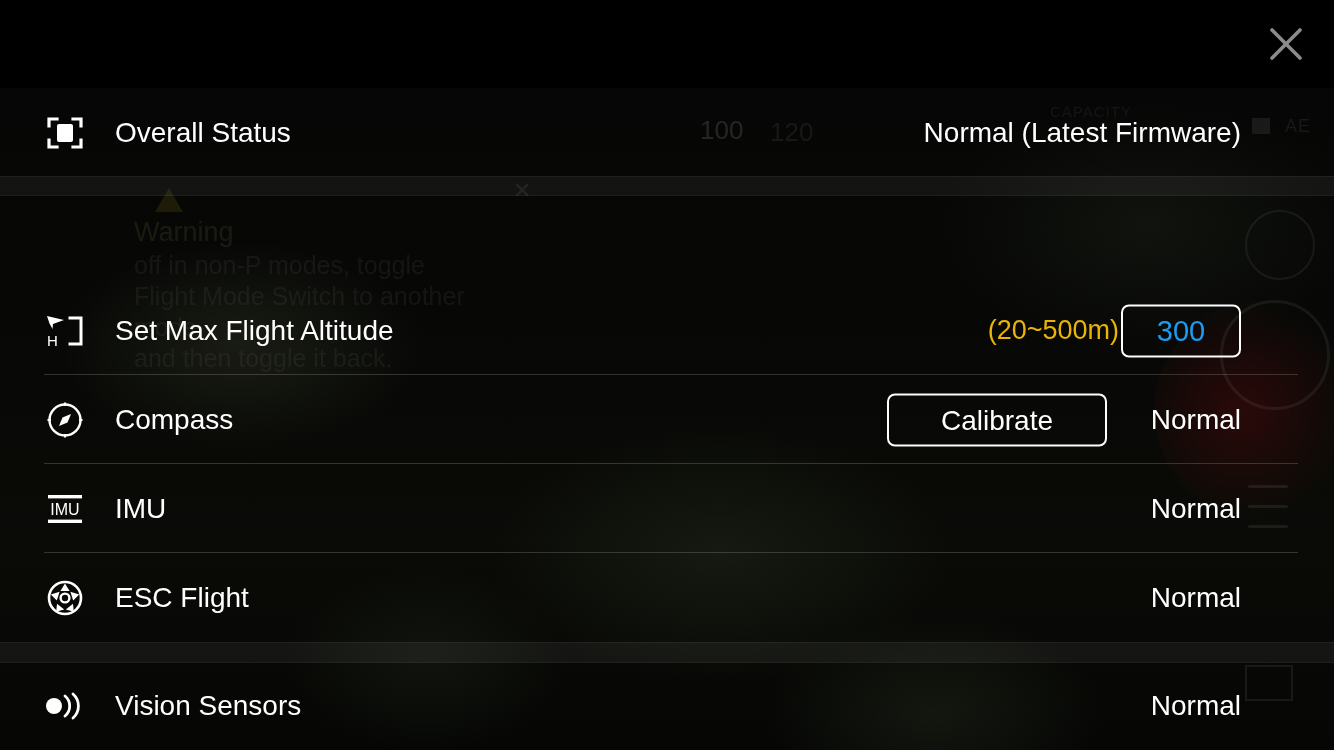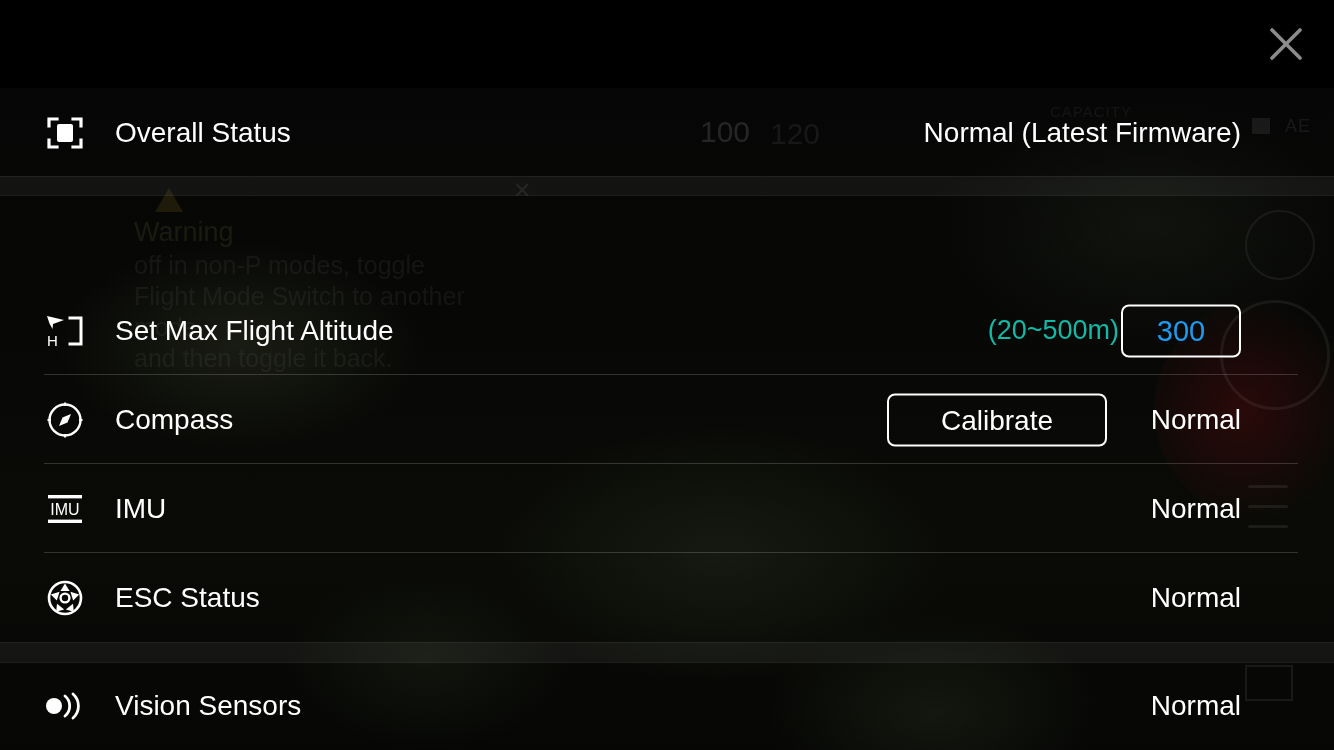--- a/index.html
+++ b/index.html
@@ -67,21 +67,21 @@
   }
   .bg-cam-text{
     position:absolute; color:rgba(190,190,190,.10);
     font-size:18px; letter-spacing:1px;
   }
   .bg-sq{ position:absolute; background:rgba(200,200,200,.10); }
   .bg-ring{
     position:absolute; border:3px solid rgba(190,190,190,.09);
     border-radius:50%;
   }
-  .bg-num{ position:absolute; color:rgba(200,200,200,.16); font-size:30px; }
+  .bg-num{ position:absolute; color:rgba(200,200,200,.16); font-size:26px; }
 
   
   .header{
     position:absolute; left:0; top:0; width:1334px; height:88px;
     background:rgba(0,0,0,.93);
   }
   .title{
     position:absolute; left:0; top:27px; width:1334px;
     text-align:center; color:#fff; font-size:29px; font-weight:400;
   }
@@ -112,21 +112,21 @@
     position:absolute; left:111px;
     color:#fff; font-size:28px; font-weight:400; white-space:nowrap;
   }
   .value{
     position:absolute; right:97px;
     color:#fff; font-size:28px; font-weight:400; white-space:nowrap;
   }
 
   .hint{
     position:absolute; right:219px;
-    color:#14b8a6; font-size:27px; white-space:nowrap;
+    color:#eab308; font-size:27px; white-space:nowrap;
   }
   .alt-input{
     position:absolute; right:97px; top:50%;
     transform:translateY(-50%);
     width:120px; height:53px;
     border:2px solid #ffffff; border-radius:8px;
     background:transparent;
     color:#1e9bf0; font-size:29px;
     text-align:center; line-height:49px;
     cursor:text; font-family:"Liberation Sans", sans-serif;
@@ -253,21 +253,21 @@
           <g fill="#fff">
             <path d="M21 6.5 L25.6 14 H16.4 Z"></path>
             <path d="M35.2 17.5 L29.2 23.5 L26.4 14.8 Z"></path>
             <path d="M29.8 34.8 L21.8 32.4 L29 26.8 Z"></path>
             <path d="M12.2 34.8 L13 26.8 L20.2 32.4 Z"></path>
             <path d="M6.8 17.5 L15.6 14.8 L12.8 23.5 Z"></path>
           </g>
           <circle cx="21" cy="21" r="4.4" fill="none" stroke="#fff" stroke-width="2.4"></circle>
         </svg>
       </span>
-      <span class="label">ESC Status</span>
+      <span class="label">ESC Flight</span>
       <span class="value">Normal</span>
 
     </div>
 
     <div class="row nosep" style="top:573px;">
       <span class="ico">
         <svg width="44" height="40" viewBox="0 0 44 40">
           <circle cx="11" cy="20" r="8" fill="#fff"></circle>
           <path d="M22 10 A13 13 0 0 1 22 30" fill="none" stroke="#fff" stroke-width="2.8" stroke-linecap="round"></path>
           <path d="M30 8 A16 16 0 0 1 30 32" fill="none" stroke="#fff" stroke-width="2.8" stroke-linecap="round"></path>

